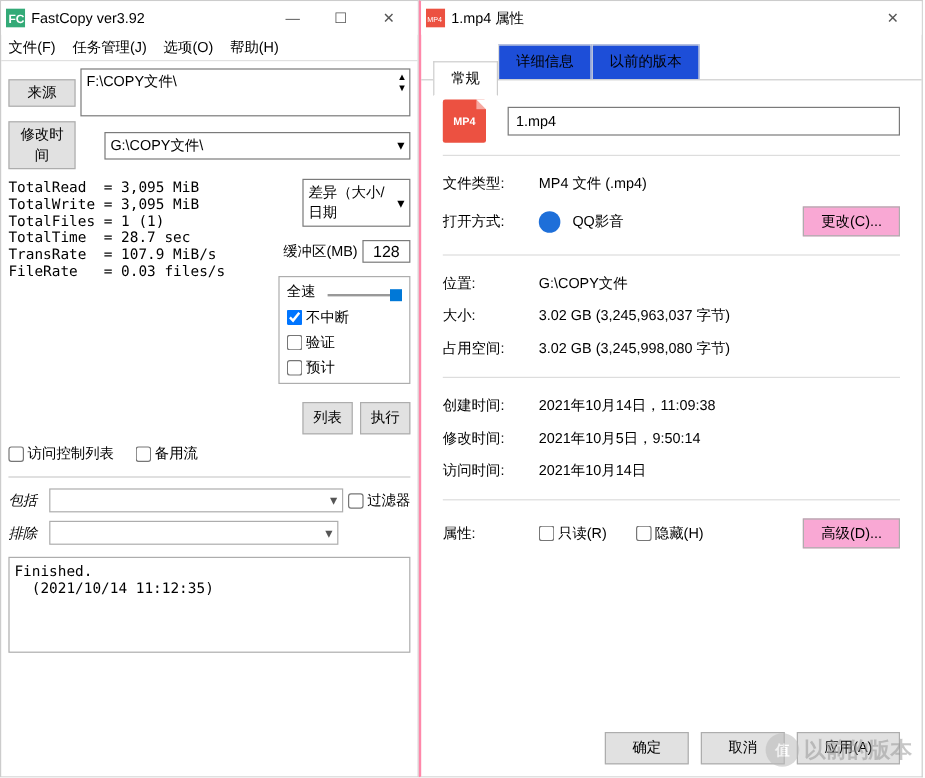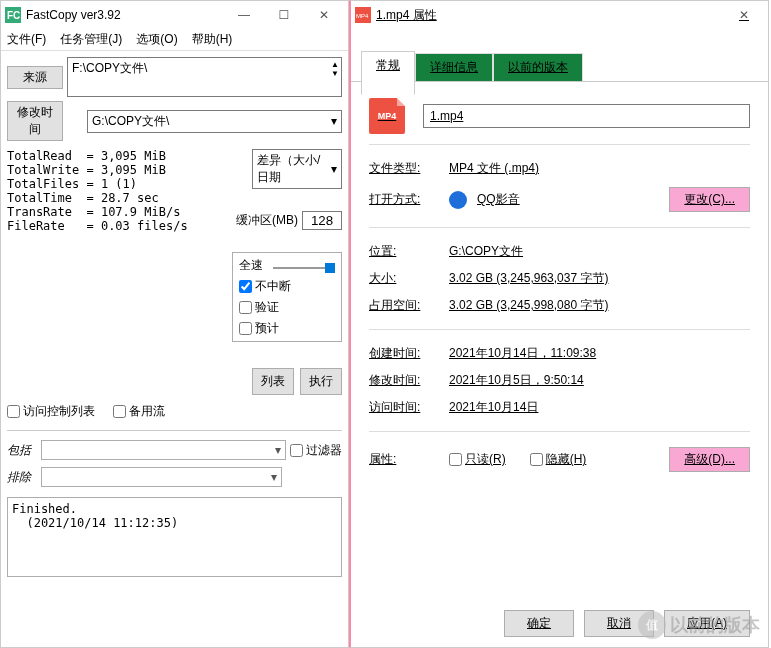--- a/index.html
+++ b/index.html
@@ -20,41 +20,41 @@
 .row { display: flex; align-items: center; gap: 4px; }
 .btn { border: 1px solid #adadad; background: #e1e1e1; padding: 2px 8px; font-size: 12px; text-align: center; }
 .btn-src { width: 56px; text-align: center; }
 .btn-sm { width: 42px; padding: 4px 2px; }
 .txt-input { border: 1px solid #7a7a7a; padding: 2px 4px; font-size: 12px; background: #fff; }
 .source-box { flex: 1; height: 40px; position: relative; }
 .source-box .arrows { position: absolute; right: 2px; top: 2px; display: flex; flex-direction: column; font-size: 8px; }
 .dropdown { flex: 1; border: 1px solid #7a7a7a; padding: 2px 4px; display: flex; justify-content: space-between; align-items: center; margin-left: 20px; }
 .stats-area { display: flex; gap: 6px; margin-top: 4px; }
 .stats-text { font-family: "SimSun", monospace; font-size: 12px; white-space: pre; line-height: 14px; flex: 1; }
-.stats-right { width: 120px; display: flex; flex-direction: column; gap: 22px; padding-left: 10px; }
+.stats-right { width: 120px; display: flex; flex-direction: column; gap: 11px; padding-left: 10px; }
 .buffer-row { display: flex; align-items: center; gap: 4px; font-size: 12px; justify-content: flex-end; }
 .buffer-input { border: 1px solid #7a7a7a; width: 40px; padding: 1px 3px; text-align: center; }
 .speed-box { border: 1px solid #adadad; padding: 4px 6px; display: flex; flex-direction: column; gap: 4px; }
 .speed-label { text-align: center; font-size: 12px; }
 .slider-track { height: 2px; background: #999; position: relative; margin-top: 4px;}
 .slider-thumb { position: absolute; right: 0; top: -4px; width: 10px; height: 10px; background: #0078d7; }
 .cb { display: flex; align-items: center; gap: 3px; font-size: 12px; }
 .cb input { margin: 0; }
 .btns-row { display: flex; justify-content: flex-end; gap: 6px; margin-top: 4px; }
 .filter-row { display: flex; align-items: center; gap: 4px; margin-top: 3px; }
 .filter-label { width: 30px; font-size: 12px; font-style: italic; }
 .filter-dd { flex: 1; border: 1px solid #adadad; height: 20px; display: flex; justify-content: flex-end; align-items: center; padding-right: 4px; color: #555; }
 .log-box { border: 1px solid #adadad; margin-top: 6px; padding: 4px; font-family: "SimSun", monospace; font-size: 12px; white-space: pre; height: 80px; }
 .divider { border-top: 1px solid #ccc; margin: 6px 0 2px; }
 
 
 .tabs { display: flex; padding: 8px 10px 0 10px; gap: 0; }
 .tab { padding: 5px 14px; border: 1px solid #ccc; border-bottom: none; font-size: 12px; background: #fff; }
 .tab.active { border-bottom: 1px solid #fff; position: relative; top: 14px; }
-.tab.inactive { background: #15803d; border-color: #ddd; margin-top: 16px; }
+.tab.inactive { background: #1d4ed8; border-color: #ddd; }
 .tab-body { border-top: 1px solid #ccc; padding: 16px 18px; flex: 1; }
 .file-header { display: flex; align-items: center; gap: 18px; margin-bottom: 10px; }
 .file-icon { width: 36px; height: 36px; background: #ec5141; color: #fff; display: flex; align-items: center; justify-content: center; font-size: 9px; font-weight: bold; position: relative; border-radius: 2px; }
 .file-icon::after { content: ""; position: absolute; top: 0; right: 0; border-left: 8px solid rgba(255,255,255,0.5); border-top: 8px solid #fff; }
 .fname-input { flex: 1; border: 1px solid #7a7a7a; padding: 4px 6px; font-size: 12px; }
 .prop-sep { border-top: 1px solid #ddd; margin: 10px 0; }
 .prop-row { display: flex; align-items: center; padding: 5px 0; font-size: 12px; }
 .prop-label { width: 80px; }
 .prop-val { flex: 1; display: flex; align-items: center; gap: 10px; }
 .app-icon { width: 18px; height: 18px; background: #1e6fd9; border-radius: 50%; display: inline-block; }
@@ -168,21 +168,21 @@
     <div class="filter-row">
       <span class="filter-label">排除</span>
       <div class="filter-dd">▾</div>
       <span style="width:56px;"></span>
     </div>
     <div class="log-box">Finished.
   (2021/10/14 11:12:35)</div>
   </div>
 </div>
 
-<div class="window win-right" style="position:relative;text-decoration:underline;">
+<div class="window win-right" style="position:relative;">
   <div class="titlebar titlebar-right">
     <svg class="title-icon" viewBox="0 0 16 16">
         <rect width="16" height="16" fill="#ec5141"></rect>
         <text x="1" y="11" font-size="6" fill="#fff">MP4</text>
       </svg>
     <span class="title-text">1.mp4 属性</span>
     <div class="wincontrols">
       <div class="winctrl">✕</div>
     </div>
   </div>

